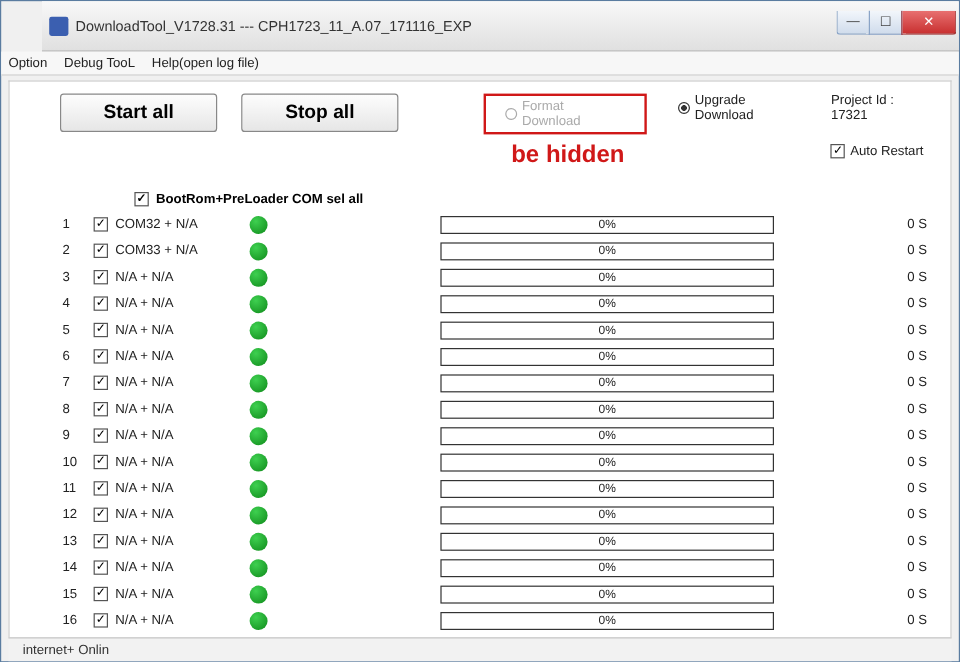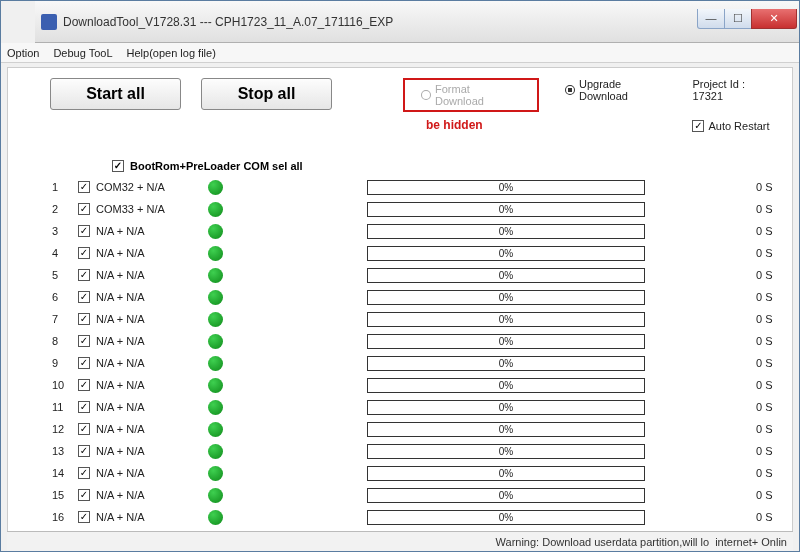--- a/index.html
+++ b/index.html
@@ -116,21 +116,21 @@
   .right-col {
     margin-left:auto; text-align:left; font-size:11px; color:#222;
     display:flex;flex-direction:column;gap:18px;padding-right:6px;
   }
   .checkbox {
     width:12px;height:12px;border:1px solid #555;background:#fff;
     display:inline-flex;align-items:center;justify-content:center;font-size:10px;line-height:1;
   }
   .checkbox.checked::after{content:"✓";color:#000;font-size:10px;}
   .annot {
-    color:#d01818;font-size:12px;font-weight:bold;
+    color:#d01818;font-size:20px;font-weight:bold;
     position:absolute;left:418px;top:50px;
   }
   .selall-row {
     display:flex;align-items:center;gap:6px;
     padding-left:96px;font-weight:bold;font-size:11px;margin-top:20px;margin-bottom:4px;
   }
   .rows { padding-left:36px; }
   .row {
     display:flex;align-items:center;height:22px;font-size:11px;color:#222;
   }
@@ -338,17 +338,16 @@
           <span class="label">N/A + N/A</span>
           <span class="dot"></span>
           <span class="bar">0%</span>
           <span class="time">0 S</span>
         </div>
       </div>
 
   </div>
 
   <div class="statusbar">
-    <span class="warn">Warning: Download userdata partition,will lo</span>
     <span class="net">internet+ Onlin</span>
   </div>
 
 </div>
 
 </body></html>

